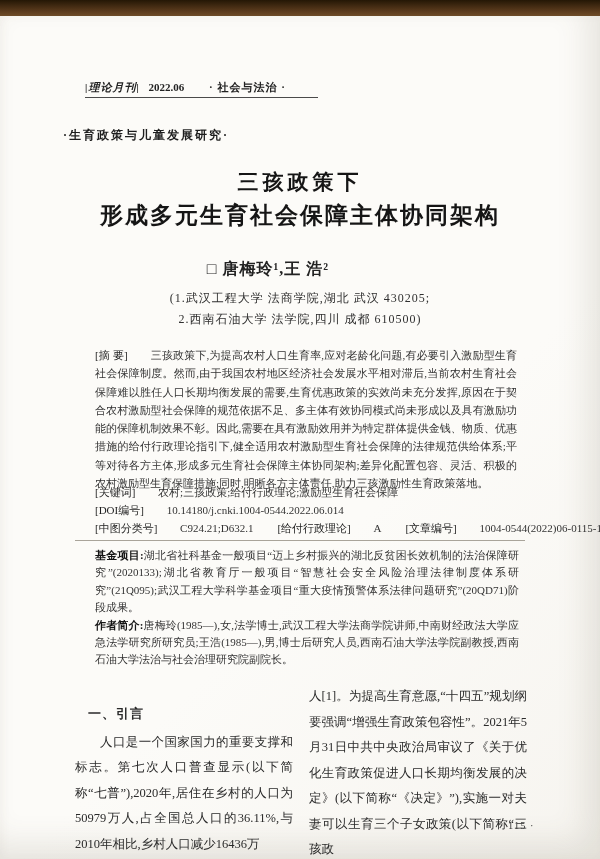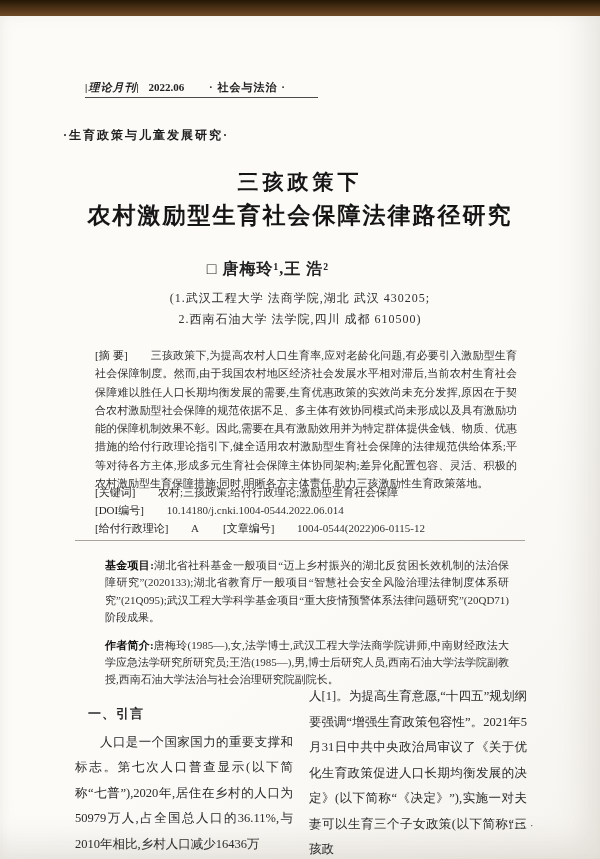--- a/index.html
+++ b/index.html
@@ -66,21 +66,21 @@
   }
   .clc-row .pair{margin-right:0;}
   .clc-row .pair + .pair{margin-left:24px;}
   .meta-rule{
     position:absolute;left:75px;top:524px;width:450px;height:1px;background:#a9a49a;
   }
   .notes{
     position:absolute;left:95px;top:531px;width:424px;
     font-size:11px;line-height:17.4px;text-align:justify;color:#333;
   }
-  .notes p{margin:10px;}
+  .notes p{margin:0;}
   .note-label{font-weight:bold;color:#151515;}
   
   .bodycols{
     position:absolute;left:75px;top:668px;width:452px;
     display:flex;gap:16px;
   }
   .col{width:218px;font-size:12.5px;line-height:25.5px;text-align:justify;color:#2a2a2a;}
   .col .heading{font-weight:bold;font-size:13px;text-indent:1em;margin:17px 0 3px 0;letter-spacing:1px;}
   .col p{margin:0;}
   .col p.indent{text-indent:2em;}
@@ -100,21 +100,21 @@
     <div class="jheader">
       <span class="masthead">|理论月刊|</span>
       <span class="issue">2022.06</span>
       <span class="section">· 社会与法治 ·</span>
     </div>
     <div class="header-rule"></div>
 
     <div class="column-label">·生育政策与儿童发展研究·</div>
 
     <div class="title1">三孩政策下</div>
-    <div class="title2">农村激励型生育社会保障法律路径研究</div>
+    <div class="title2">形成多元生育社会保障主体协同架构</div>
 
     <div class="authors">□ 唐梅玲¹,王 浩²</div>
     <div class="aff aff1">(1.武汉工程大学 法商学院,湖北 武汉 430205;</div>
     <div class="aff aff2">2.西南石油大学 法学院,四川 成都 610500)</div>
 
     <div class="abstract">
       <span class="meta-label">[摘 要]</span>
       <span>三孩政策下,为提高农村人口生育率,应对老龄化问题,有必要引入激励型生育社会保障制度。然而,由于我国农村地区经济社会发展水平相对滞后,当前农村生育社会保障难以胜任人口长期均衡发展的需要,生育优惠政策的实效尚未充分发挥,原因在于契合农村激励型社会保障的规范依据不足、多主体有效协同模式尚未形成以及具有激励功能的保障机制效果不彰。因此,需要在具有激励效用并为特定群体提供金钱、物质、优惠措施的给付行政理论指引下,健全适用农村激励型生育社会保障的法律规范供给体系;平等对待各方主体,形成多元生育社会保障主体协同架构;差异化配置包容、灵活、积极的农村激励型生育保障措施;同时,明晰各方主体责任,助力三孩激励性生育政策落地。</span>
     </div>
 
@@ -122,20 +122,24 @@
       <span class="meta-label">[关键词]</span>
       <span>农村;三孩政策;给付行政理论;激励型生育社会保障</span>
     </div>
 
     <div class="doi">
       <span class="meta-label">[DOI编号]</span>
       <span>10.14180/j.cnki.1004-0544.2022.06.014</span>
     </div>
 
     <div class="clc-row">
+      <span class="pair">
+        <span class="meta-label">[中图分类号]</span>
+        <span>C924.21;D632.1</span>
+      </span>
       <span class="pair">
         <span class="meta-label">[给付行政理论]</span>
         <span>A</span>
       </span>
       <span class="pair">
         <span class="meta-label">[文章编号]</span>
         <span>1004-0544(2022)06-0115-12</span>
       </span>
     </div>
 

